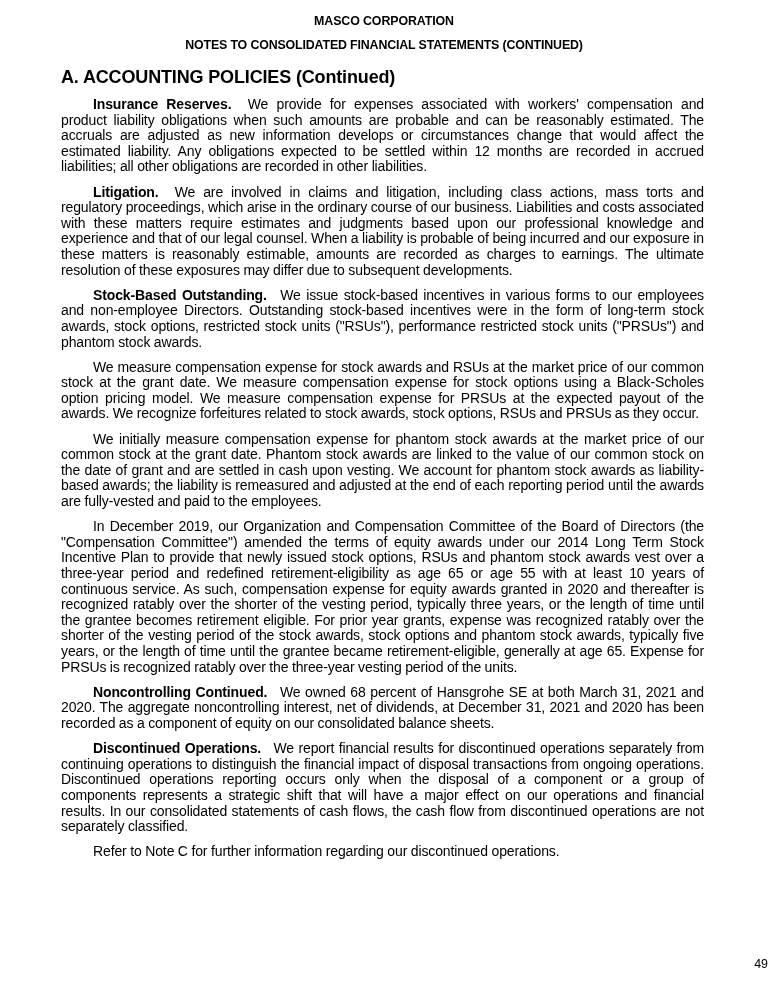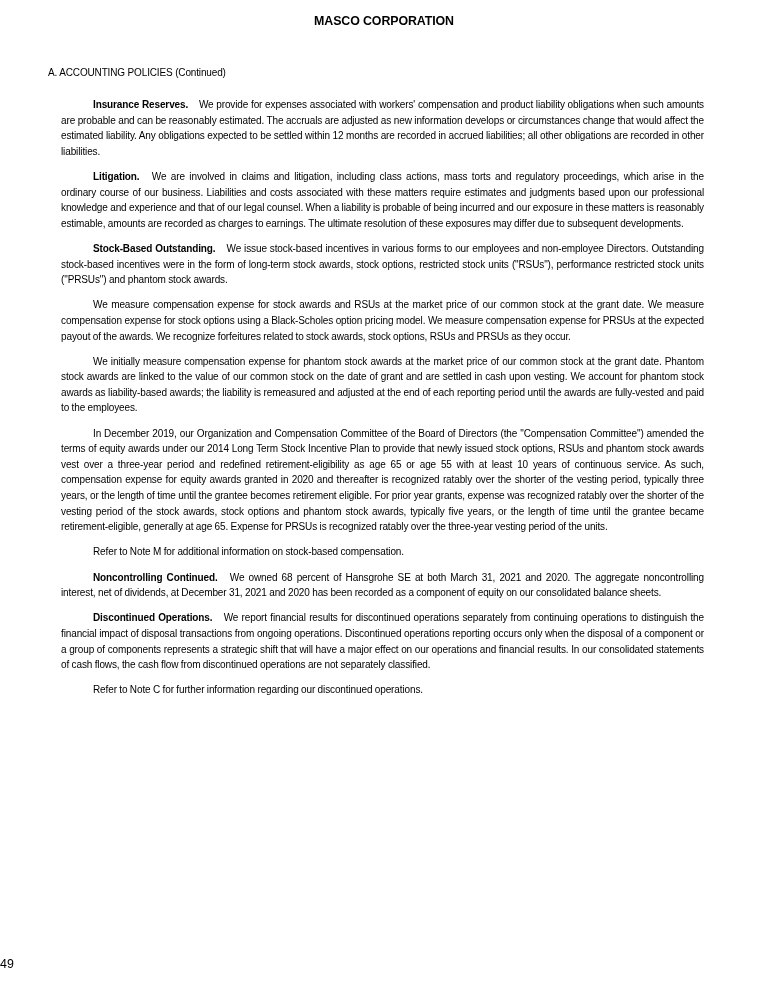--- a/index.html
+++ b/index.html
@@ -38,76 +38,76 @@
       left: 0;
       width: 768px;
       text-align: center;
       font-weight: bold;
       font-size: 12.4px;
       letter-spacing: -0.15px;
     }
     .section-heading {
       position: absolute;
       top: 67px;
-      left: 48px;
-      font-weight: normal;
-      font-size: 10px;
+      left: 61px;
+      font-weight: bold;
+      font-size: 18px;
       letter-spacing: -0.15px;
     }
     .content {
       position: absolute;
       left: 61px;
       top: 97px;
       width: 643px;
     }
     .para {
       margin: 0 0 9.6px 0;
-      font-size: 10px;
+      font-size: 14px;
       line-height: 15.6px;
       text-align: justify;
       text-indent: 32px;
       letter-spacing: -0.12px;
       word-spacing: -0.2px;
     }
     .para b {
       font-weight: bold;
     }
     .lead {
       margin-right: 8px;
     }
     .page-number {
       position: absolute;
       top: 957px;
       left: 0;
       width: 768px;
-      text-align: left;
+      text-align: right;
       font-size: 12.4px;
     }
   </style>
 </head>
 <body>
 
 <div class="page">
   <div class="company">MASCO CORPORATION</div>
+  <div class="subtitle">NOTES TO CONSOLIDATED FINANCIAL STATEMENTS (CONTINUED)</div>
   <div class="section-heading">A. ACCOUNTING POLICIES (Continued)</div>
 
   <div class="content">
     <p class="para"><b class="lead">Insurance Reserves.</b> <span>We provide for expenses associated with workers' compensation and product liability obligations when such amounts are probable and can be reasonably estimated. The accruals are adjusted as new information develops or circumstances change that would affect the estimated liability.  Any obligations expected to be settled within 12 months are recorded in accrued liabilities; all other obligations are recorded in other liabilities.</span></p>
 
     <p class="para"><b class="lead">Litigation.</b> <span>We are involved in claims and litigation, including class actions, mass torts and regulatory proceedings, which arise in the ordinary course of our business. Liabilities and costs associated with these matters require estimates and judgments based upon our professional knowledge and experience and that of our legal counsel. When a liability is probable of being incurred and our exposure in these matters is reasonably estimable, amounts are recorded as charges to earnings. The ultimate resolution of these exposures may differ due to subsequent developments.</span></p>
 
     <p class="para"><b class="lead">Stock-Based Outstanding.</b> <span>We issue stock-based incentives in various forms to our employees and non-employee Directors. Outstanding stock-based incentives were in the form of long-term stock awards, stock options, restricted stock units ("RSUs"), performance restricted stock units ("PRSUs") and phantom stock awards.</span></p>
 
     <p class="para"><span>We measure compensation expense for stock awards and RSUs at the market price of our common stock at the grant date. We measure compensation expense for stock options using a Black-Scholes option pricing model. We measure compensation expense for PRSUs at the expected payout of the awards.  We recognize forfeitures related to stock awards, stock options, RSUs and PRSUs as they occur.</span></p>
 
     <p class="para"><span>We initially measure compensation expense for phantom stock awards at the market price of our common stock at the grant date. Phantom stock awards are linked to the value of our common stock on the date of grant and are settled in cash upon vesting. We account for phantom stock awards as liability-based awards; the liability is remeasured and adjusted at the end of each reporting period until the awards are fully-vested and paid to the employees.</span></p>
 
     <p class="para"><span>In December 2019, our Organization and Compensation Committee of the Board of Directors (the "Compensation Committee") amended the terms of equity awards under our 2014 Long Term Stock Incentive Plan to provide that newly issued stock options, RSUs and phantom stock awards vest over a three-year period and redefined retirement-eligibility as age 65 or age 55 with at least 10 years of continuous service. As such, compensation expense for equity awards granted in 2020 and thereafter is recognized ratably over the shorter of the vesting period, typically three years, or the length of time until the grantee becomes retirement eligible. For prior year grants, expense was recognized ratably over the shorter of the vesting period of the stock awards, stock options and phantom stock awards, typically five years, or the length of time until the grantee became retirement-eligible, generally at age 65. Expense for PRSUs is recognized ratably over the three-year vesting period of the units.</span></p>
 
-    <p class="para"><span>Refer to Note M for additional information on stock-based compensation.</span></p>
 
     <p class="para"><b class="lead">Noncontrolling Continued.</b> <span>We owned 68 percent of Hansgrohe SE at both March 31, 2021 and 2020. The aggregate noncontrolling interest, net of dividends, at December 31, 2021 and 2020 has been recorded as a component of equity on our consolidated balance sheets.</span></p>
 
     <p class="para"><b class="lead">Discontinued Operations.</b> <span>We report financial results for discontinued operations separately from continuing operations to distinguish the financial impact of disposal transactions from ongoing operations. Discontinued operations reporting occurs only when the disposal of a component or a group of components represents a strategic shift that will have a major effect on our operations and financial results.  In our consolidated statements of cash flows, the cash flow from discontinued operations are not separately classified.</span></p>
 
     <p class="para"><span>Refer to Note C for further information regarding our discontinued operations.</span></p>
   </div>
 
   <div class="page-number">49</div>
 </div>

